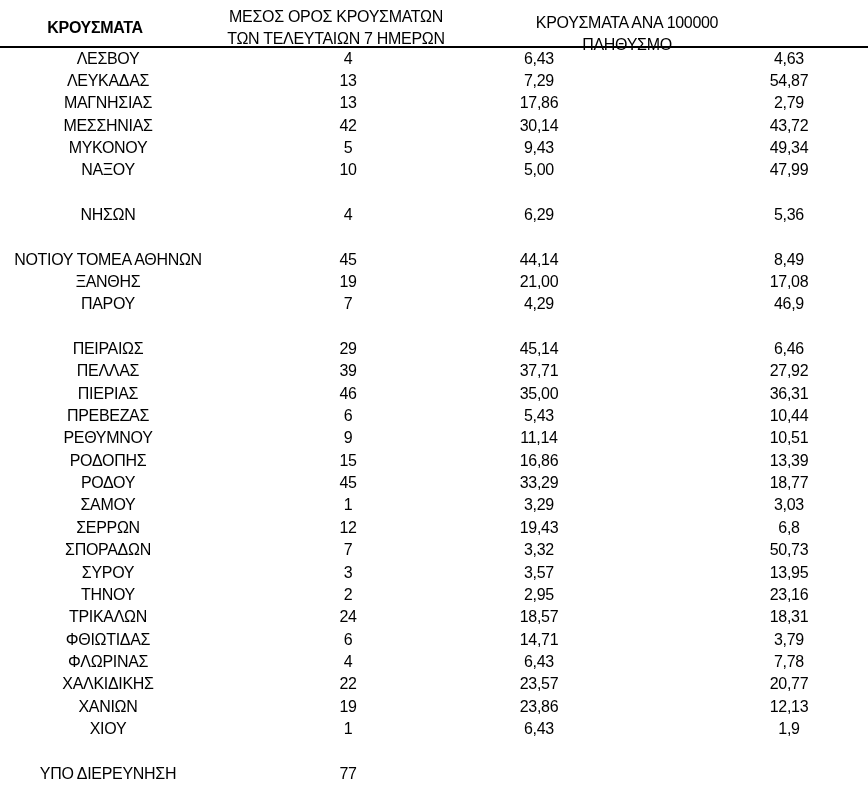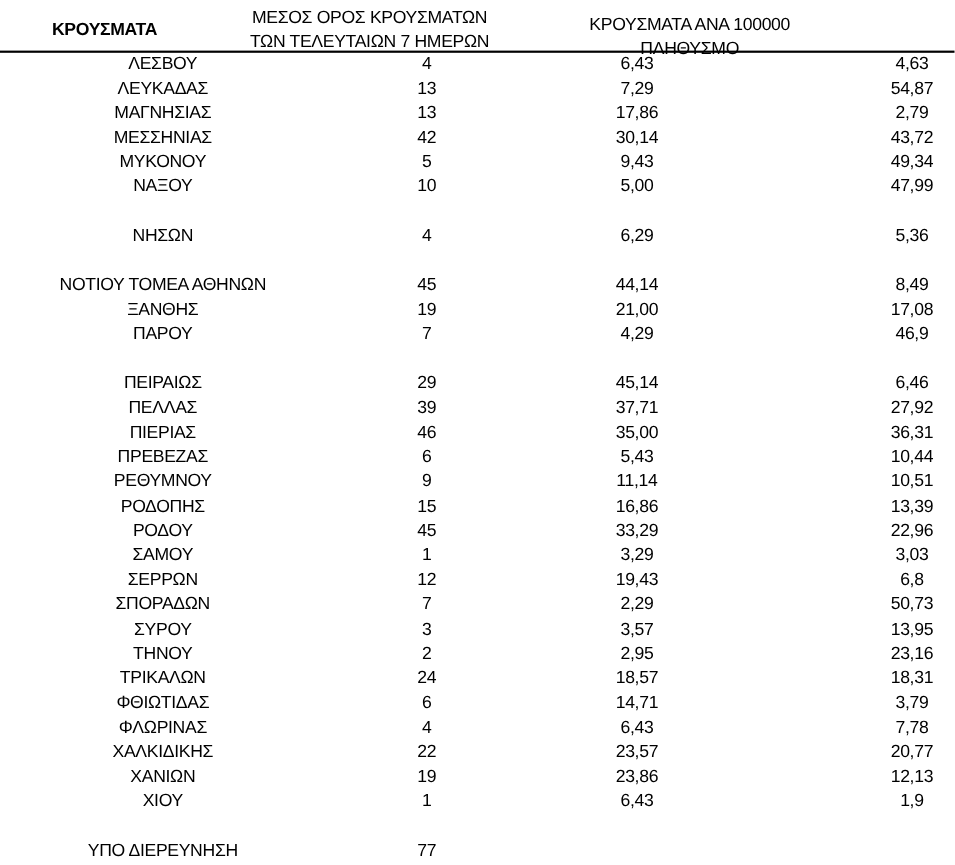--- a/index.html
+++ b/index.html
@@ -36,21 +36,21 @@
     line-height:21.6px;
     padding-bottom:1px;
     white-space:nowrap;
     overflow:visible;
   }
   .h-line{white-space:nowrap;}
   .shift-c2{transform:translateX(-13px);font-weight:bold;}
   .shift-c3{transform:translateX(-12px);}
   .shift-c5{transform:translateX(-27px);margin-top:12px;}
   
-  .row{height:22.35px;padding-left:40px;}
+  .row{height:22.35px;}
   .cell{
     display:flex;
     justify-content:center;
     align-items:center;
     height:22.35px;
     line-height:22.35px;
     white-space:nowrap;
     overflow:visible;
   }
   .spacer-row{height:22.35px;}
@@ -203,21 +203,21 @@
     <div class="cell">16,86</div>
     <div class="cell"></div>
     <div class="cell">13,39</div>
   </div>
 
   <div class="grid-row row">
     <div class="cell">ΡΟΔΟΥ</div>
     <div class="cell">45</div>
     <div class="cell">33,29</div>
     <div class="cell"></div>
-    <div class="cell">22,96</div>
+    <div class="cell">18,77</div>
   </div>
 
   <div class="grid-row row">
     <div class="cell">ΣΑΜΟΥ</div>
     <div class="cell">1</div>
     <div class="cell">3,29</div>
     <div class="cell"></div>
     <div class="cell">3,03</div>
   </div>
 
@@ -225,21 +225,21 @@
     <div class="cell">ΣΕΡΡΩΝ</div>
     <div class="cell">12</div>
     <div class="cell">19,43</div>
     <div class="cell"></div>
     <div class="cell">6,8</div>
   </div>
 
   <div class="grid-row row">
     <div class="cell">ΣΠΟΡΑΔΩΝ</div>
     <div class="cell">7</div>
-    <div class="cell">2,29</div>
+    <div class="cell">3,32</div>
     <div class="cell"></div>
     <div class="cell">50,73</div>
   </div>
 
   <div class="grid-row row">
     <div class="cell">ΣΥΡΟΥ</div>
     <div class="cell">3</div>
     <div class="cell">3,57</div>
     <div class="cell"></div>
     <div class="cell">13,95</div>

